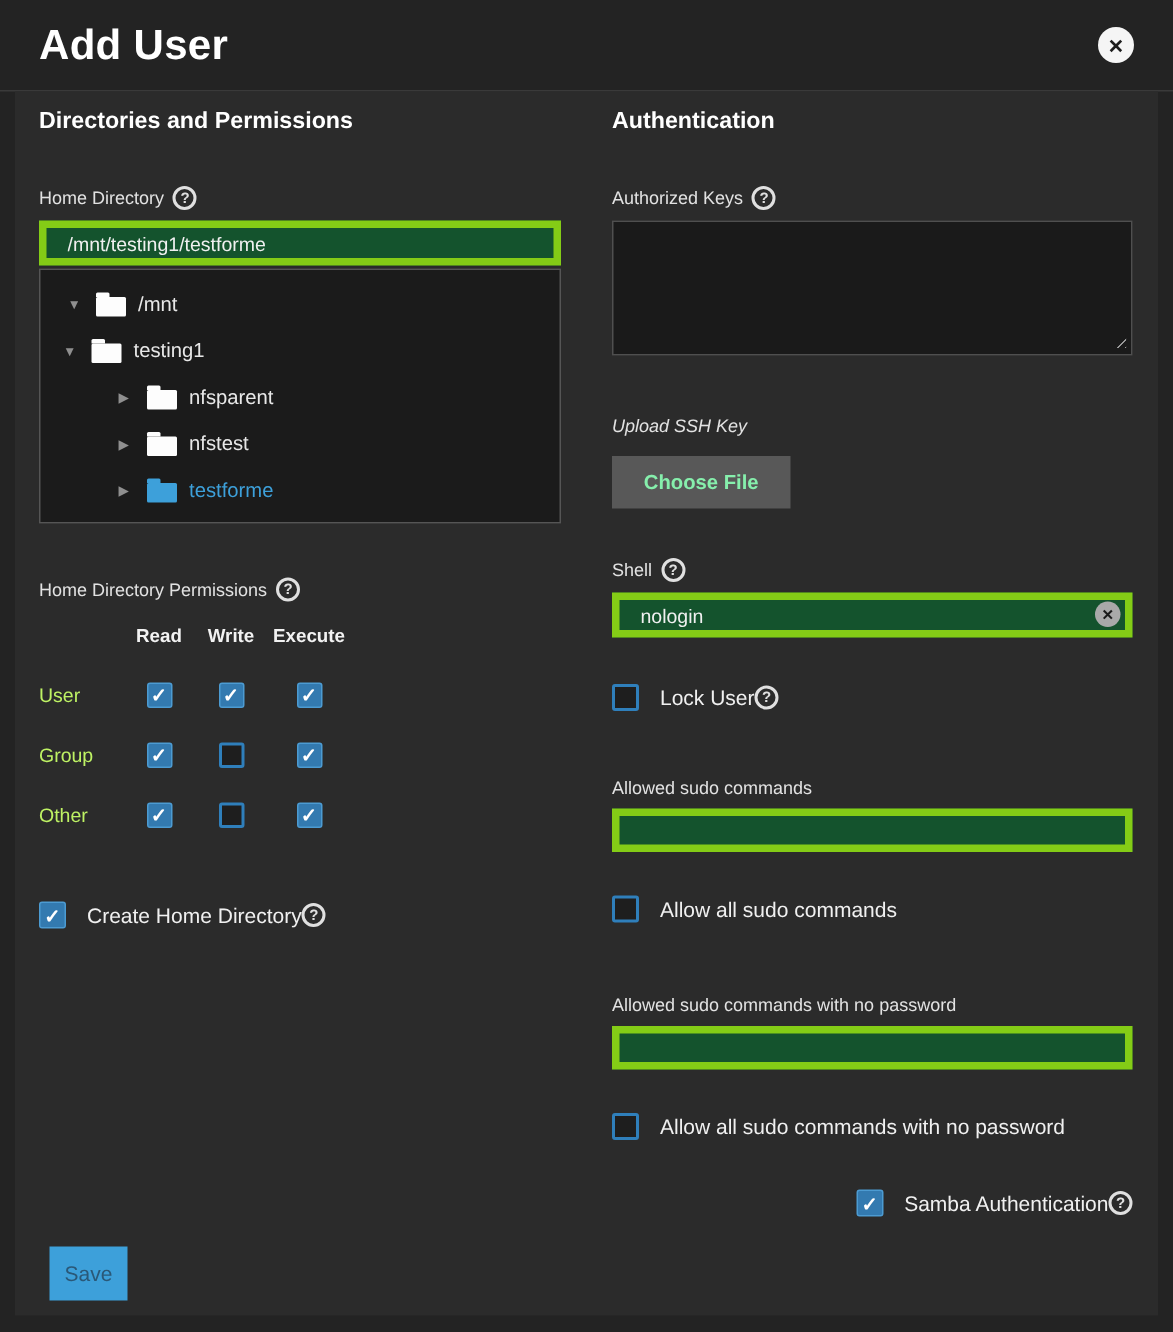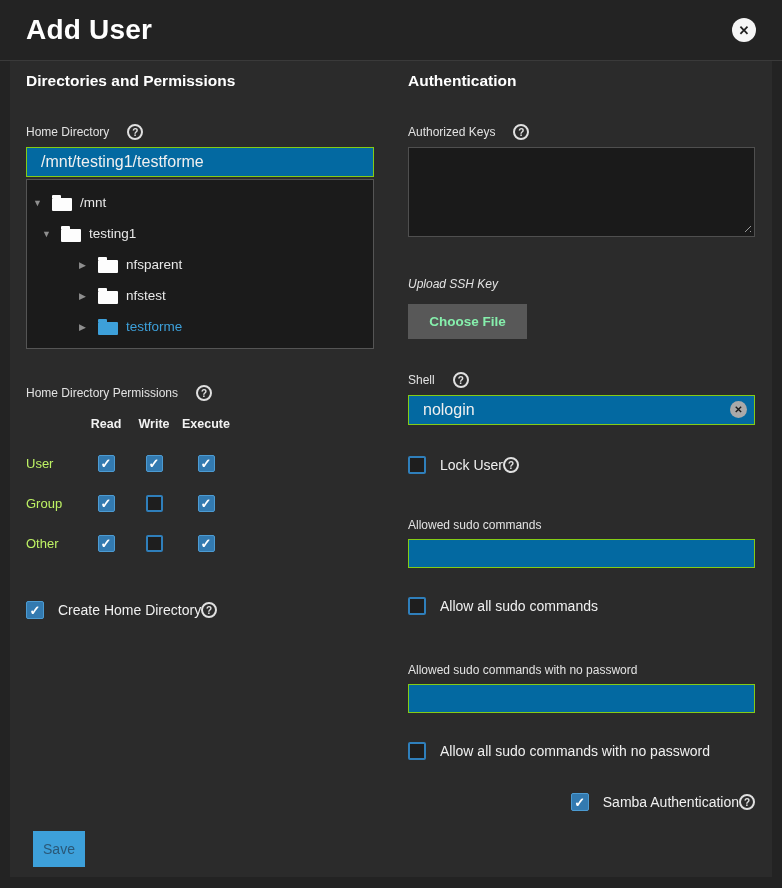--- a/index.html
+++ b/index.html
@@ -24,40 +24,40 @@
   
   .panel {
     position:relative; margin:0 10px 10px 10px; height:816px;
     background:#2b2b2b; padding:11px 16px 0 16px;
   }
   .columns { display:flex; }
   .col-left  { width:348px; }
   .col-right { width:347px; margin-left:34px; }
   .section-title { font-size:15.5px; font-weight:700; color:#fff; margin-bottom:34px; }
   .field-label {
-    font-size:12px; color:#e2e2e2; display:flex; align-items:center; gap:18px;
+    font-size:12px; color:#e2e2e2; display:flex; align-items:center; gap:6px;
     margin-bottom:7px;
   }
   .help {
     width:16px; height:16px; border:2px solid #e0e0e0; border-radius:50%;
     display:inline-flex; align-items:center; justify-content:center;
     font-size:10px; font-weight:700; color:#e0e0e0; flex:0 0 auto;
   }
   .text-input {
-    width:100%; height:30px; background:#0369a1; border:1px solid #84cc16;
-    color:#f0f0f0; font-family:"Liberation Sans",sans-serif; font-size:16px;
+    width:100%; height:30px; background:#14532d; border:5px solid #84cc16;
+    color:#f0f0f0; font-family:"Liberation Sans",sans-serif; font-size:13px;
     font-weight:500; padding:0 14px; outline:none;
   }
   
   .tree {
     margin-top:2px; height:170px; background:#1b1b1b; border:1px solid #555;
     padding:7px 0; overflow:hidden;
   }
   .tree-row { display:flex; align-items:center; height:31px; cursor:pointer; }
-  .tree-row.d0 { padding-left:6px; }
+  .tree-row.d0 { padding-left:18px; }
   .tree-row.d1 { padding-left:15px; }
   .tree-row.d2 { padding-left:52px; }
   .caret { width:12px; color:#8f8f8f; font-size:9px; flex:0 0 auto; }
   .caret::before { content:"\25B6"; }
   .caret.expanded::before { content:"\25BC"; }
   .folder {
     width:20px; height:13px; background:#fdfdfd; border-radius:1px;
     position:relative; margin:3px 8px 0 7px; flex:0 0 auto;
   }
   .folder::before {

